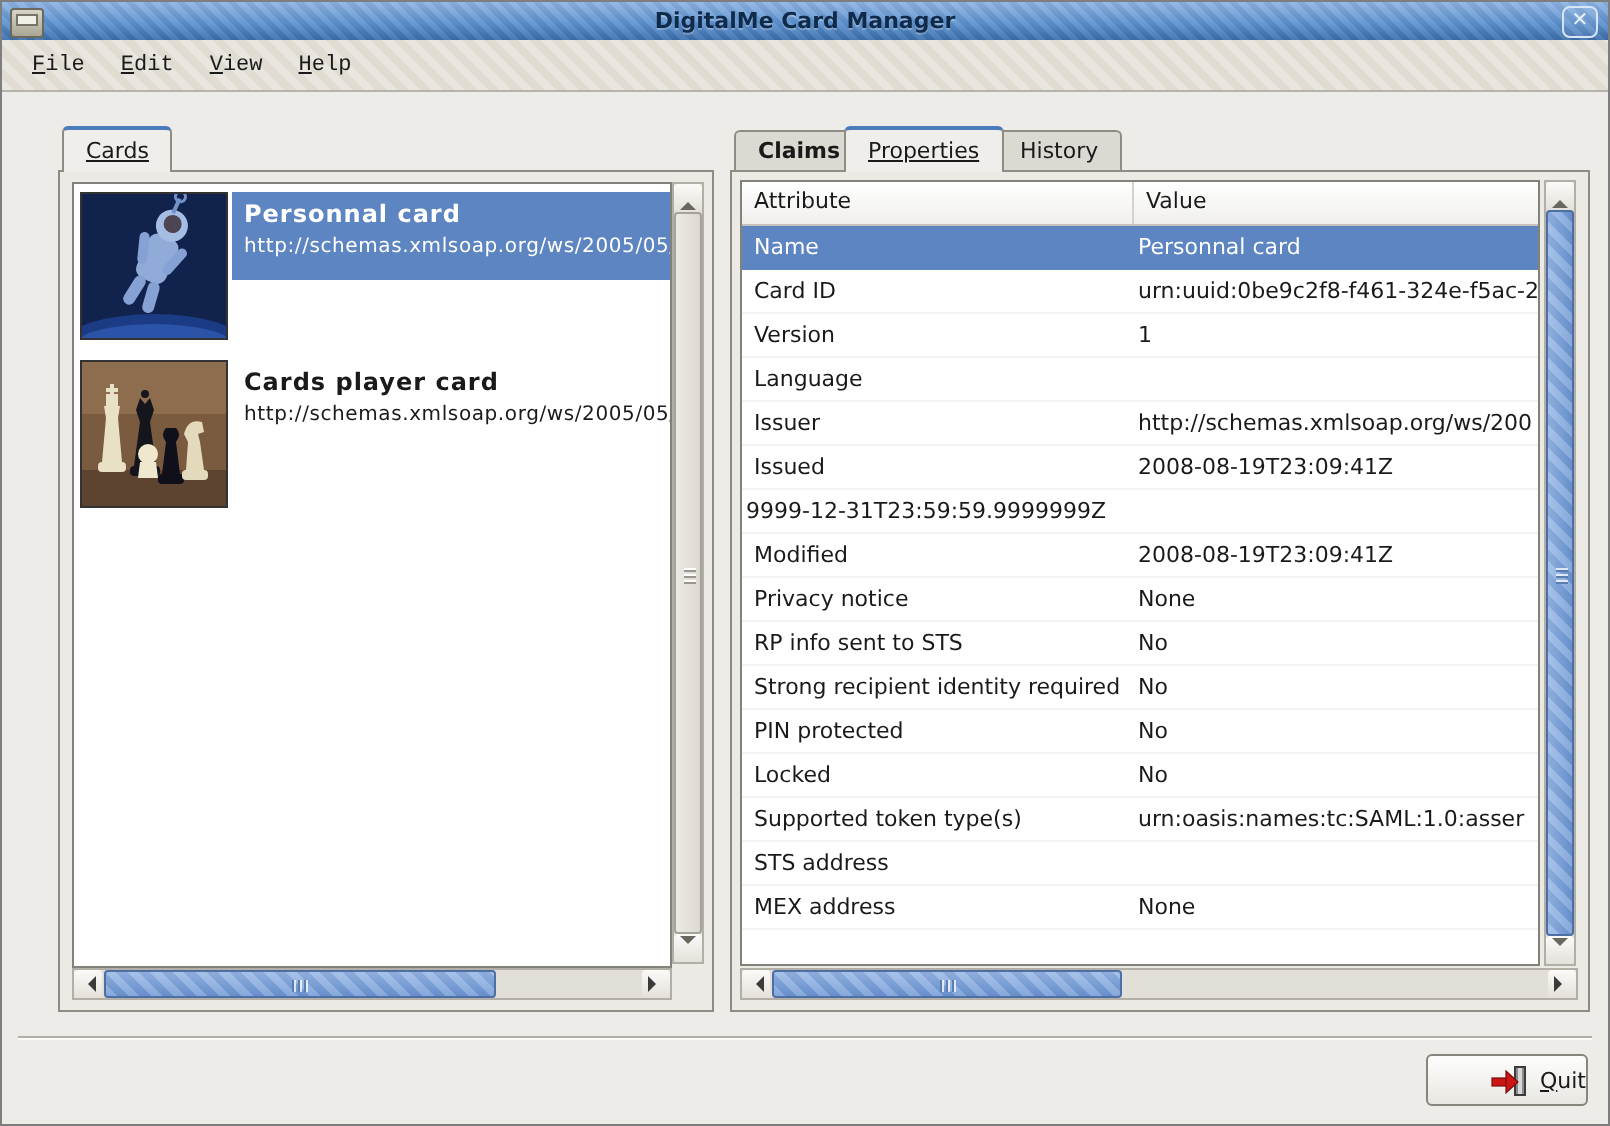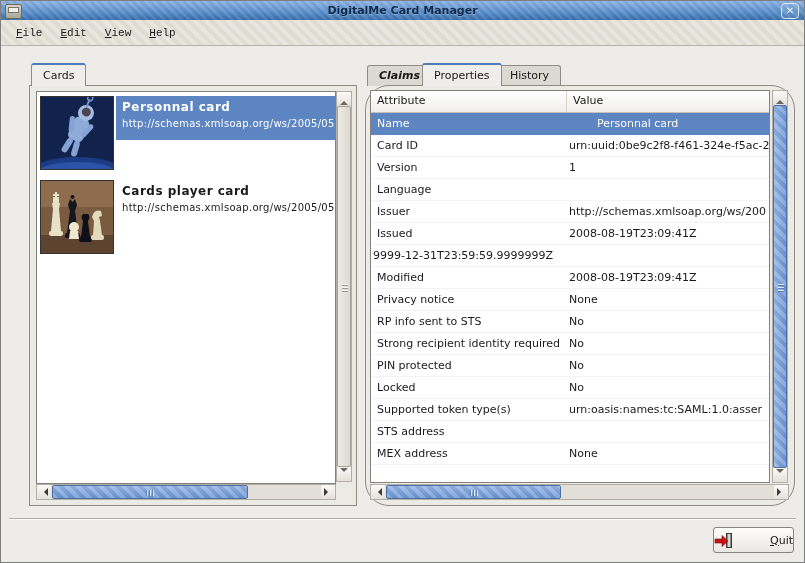--- a/index.html
+++ b/index.html
@@ -21,26 +21,26 @@
   
   #menubar{position:absolute;left:0;top:19px;width:100%;height:26px;
     background:repeating-linear-gradient(45deg,#e9e6df 0 4px,#e0dcd2 4px 8px);
     border-bottom:1px solid #b7b3aa;display:flex;align-items:center;padding-left:6px;box-sizing:border-box;font-family:Liberation Mono, monospace;}
   .menu-item{padding:3px 9px;cursor:default;}
   .mn{text-decoration:underline;}
 
   
   .tab{position:absolute;top:62px;height:22px;line-height:22px;padding:0 11px;background:#edece8;
     border:1px solid #918c83;border-bottom:none;border-radius:3px 3px 0 0;z-index:3;}
-  .tab.active{border-top:2px solid var(--accent,#4b7dbc);height:21px;background:#efeeea;}
+  .tab.active{border-top:2px solid var(--accent,#4b7dbc);height:21px;background:#efeeea;text-decoration:underline;}
   .tab.inactive{top:64px;height:20px;line-height:20px;background:#dcd9d2;z-index:1;}
   .tab.bold{font-weight:bold;}
   .frame{position:absolute;top:84px;height:421px;border:1px solid #918c83;background:#ebeae5;box-sizing:border-box;z-index:2;}
   #left-frame{left:28px;width:328px;}
-  #right-frame{left:364px;width:430px;border-radius:24px;}
+  #right-frame{left:364px;width:430px;}
 
   
   #cards-viewport{position:absolute;left:6px;top:5px;width:298px;height:391px;border:1px solid #84807a;background:#fff;overflow:hidden;}
   .card-item{display:flex;padding:4px 0 6px 3px;}
   .card-img{width:72px;height:72px;flex:0 0 72px;border:1px solid #333;}
   .card-img svg{display:block;}
   .card-text{flex:1;margin-left:2px;height:42px;padding:2px 0 0 6px;}
   .card-item.selected .card-text{background:var(--sel,#5c85c2);color:#fff;}
   .card-title{display:block;font-weight:bold;font-size:12px;letter-spacing:.5px;margin-top:2px;}
   .card-url{display:block;font-size:10px;letter-spacing:.3px;margin-top:4px;white-space:nowrap;overflow:hidden;}
@@ -67,26 +67,26 @@
 
   
   #props-viewport{position:absolute;left:4px;top:4px;width:400px;height:393px;border:1px solid #84807a;background:#fff;overflow:hidden;box-sizing:border-box;}
   #props-header{display:flex;height:21px;border-bottom:1px solid #c6c2ba;background:linear-gradient(#ffffff,#f0efec);}
   .hdr-cell{line-height:20px;padding-left:6px;box-sizing:border-box;}
   .hdr-attr{width:196px;border-right:1px solid #d5d2cb;}
   .hdr-val{flex:1;}
   .prow{display:flex;height:21px;line-height:21px;border-bottom:1px solid #f4f3f1;}
   .prow .attr{width:196px;padding-left:6px;box-sizing:border-box;white-space:nowrap;overflow:hidden;}
   .prow .val{flex:1;padding-left:2px;white-space:nowrap;overflow:hidden;}
-  .prow.selected{background:var(--sel,#5c85c2);color:#fff;border-bottom-color:var(--sel,#5c85c2);gap:28px;}
+  .prow.selected{background:var(--sel,#5c85c2);color:#fff;border-bottom-color:var(--sel,#5c85c2);}
 
   
   #separator{position:absolute;left:8px;right:8px;top:517px;height:0;border-top:1px solid #b2aea5;border-bottom:1px solid #fbfaf7;}
   #quit-btn{position:absolute;left:712px;top:526px;width:81px;height:26px;background:linear-gradient(#fdfdfc,#e9e7e2);
-    border:1px solid #89857c;border-radius:3px;display:flex;align-items:center;justify-content:space-between;gap:5px;box-sizing:border-box;}
+    border:1px solid #89857c;border-radius:3px;display:flex;align-items:center;justify-content:flex-end;gap:5px;box-sizing:border-box;}
   #quit-btn svg{display:block;}
 </style>
 </head>
 <body>
 
 <div id="window">
 
   <div id="titlebar">
     <span id="win-icon"></span>
     <span id="title-text">DigitalMe Card Manager</span>
@@ -186,21 +186,21 @@
         </span>
       <span class="thumb-h" style="left:15px;width:196px;">
           <span class="grip-h"></span>
         </span>
       <span class="sb-btn" style="right:0;top:0;">
           <span class="arrow arr-right"></span>
         </span>
     </div>
   </div>
 
-  <div class="tab inactive bold" style="left:366px;font-style:italic;">
+  <div class="tab inactive bold" style="left:366px;">
     <span>Claims</span>
   </div>
   <div class="tab active" style="left:421px;">
     <span>Properties</span>
   </div>
   <div class="tab inactive" style="left:497px;">
     <span>History</span>
   </div>
   <div id="right-frame" class="frame">
     <div id="props-viewport">

